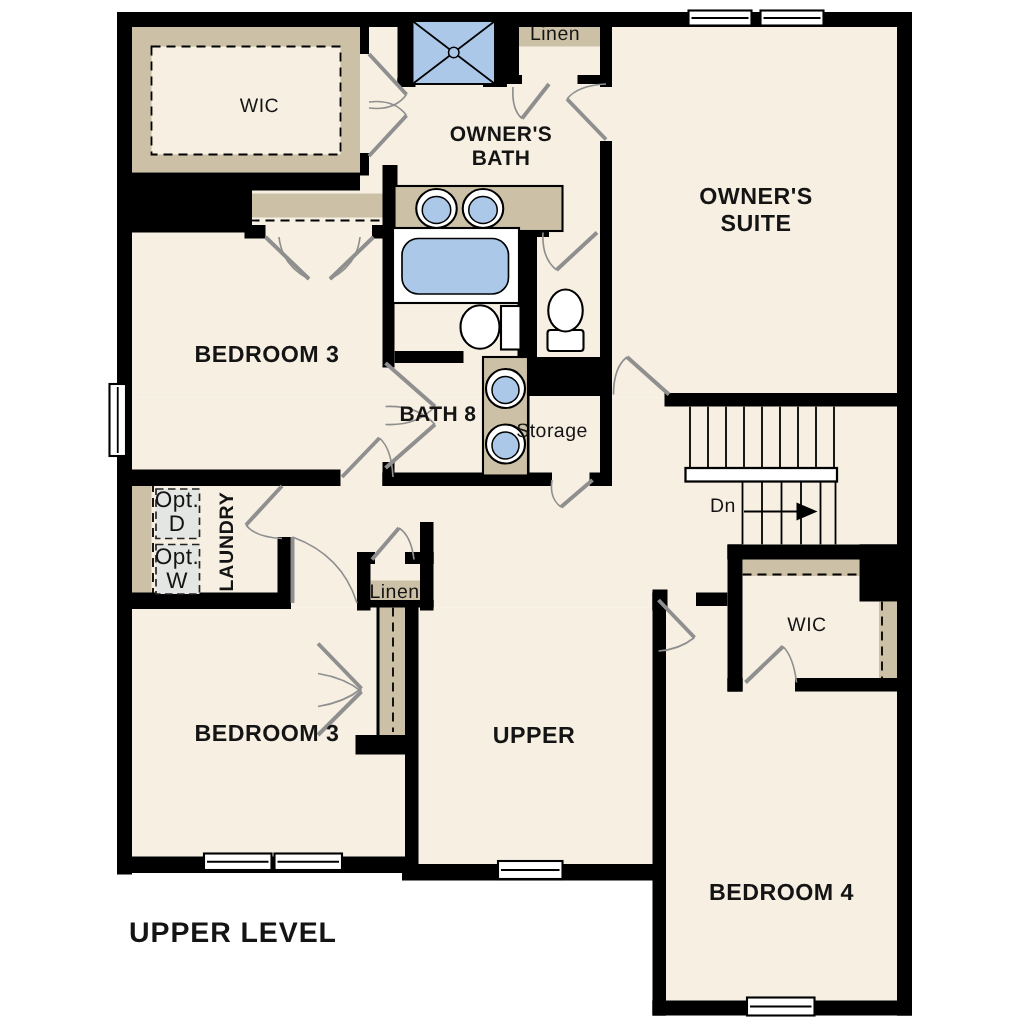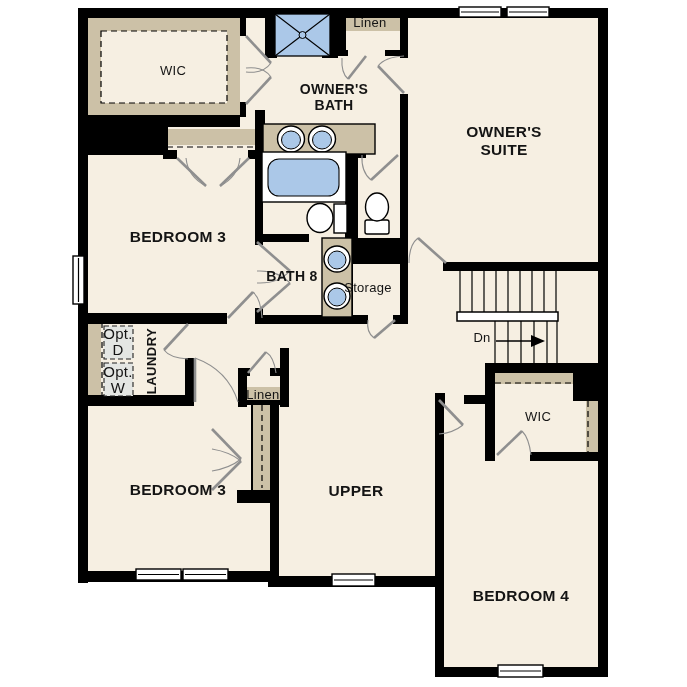--- a/index.html
+++ b/index.html
@@ -295,14 +295,15 @@
 <div class="lbl tiny" style="left:118px;top:342px">Opt.
 D</div>
 <div class="lbl tiny" style="left:118px;top:380px">Opt.
 W</div>
 <div class="lbl small" style="left:263px;top:395px">Linen</div>
 <div class="lbl big" style="left:178px;top:490px">BEDROOM 3</div>
 <div class="lbl big" style="left:356px;top:491px">UPPER</div>
 <div class="lbl small" style="left:538px;top:417px">WIC</div>
 <div class="lbl big" style="left:521px;top:596px">BEDROOM 4</div>
 <div class="lbl small" style="left:482px;top:338px">Dn</div>
+<div class="lbl title" style="left:86px;top:612px">UPPER LEVEL</div>
 
 </div>
 
 </body></html>

